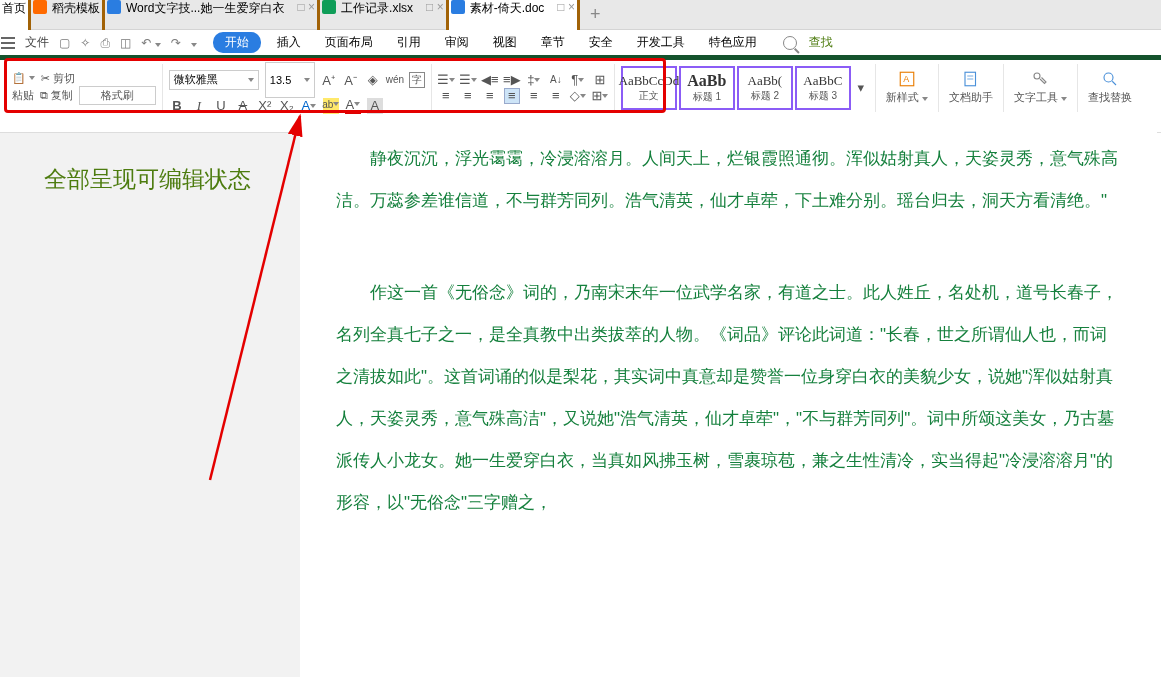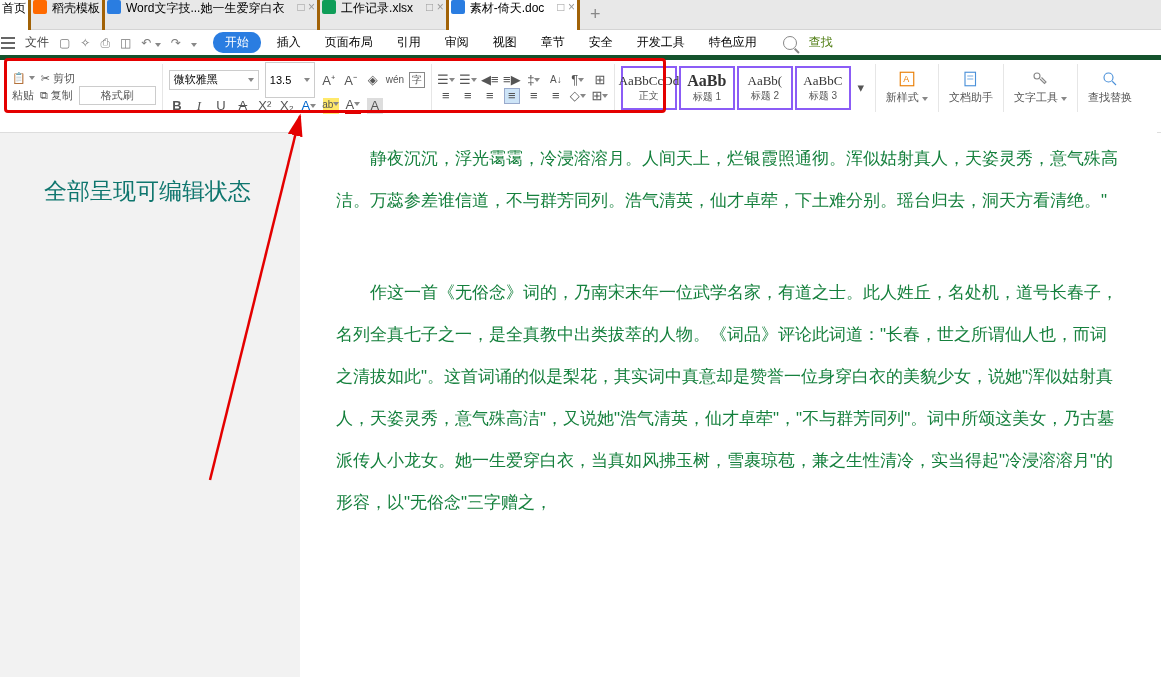--- a/index.html
+++ b/index.html
@@ -27,21 +27,21 @@
 .tbico{width:16px;height:16px;display:inline-flex;align-items:center;justify-content:center;color:#555;font-size:13px}
 .styles{display:flex;align-items:center;gap:2px;padding:0 6px;border-right:1px solid #e6e6e6;height:48px}
 .stylebox{border:2px solid #8b5cf6;width:56px;height:44px;display:flex;flex-direction:column;align-items:center;justify-content:center;font-size:10px;color:#555}
 .stylebox .prev{font-size:13px;color:#333;font-family:serif}
 .stylebox .prev.big{font-size:16px;font-weight:bold}
 .rtool{display:flex;flex-direction:column;align-items:center;justify-content:center;padding:0 10px;font-size:11px;color:#555;height:48px;border-right:1px solid #e6e6e6;gap:2px}
 .rtool svg{width:20px;height:18px}
 .ruler{height:18px;background:#fff;border-bottom:1px solid #ddd}
 .page{position:absolute;left:300px;top:118px;right:4px;bottom:0;background:#fff;padding:20px 36px;font-family:"SimSun","宋体",serif;font-size:17px;line-height:42px;color:#15803d;overflow:hidden}
 .page p{text-indent:2em;margin-bottom:4px}
-.annotation{position:absolute;left:44px;top:176px;color:#0f766e;font-size:23px;font-weight:400;z-index:6}
+.annotation{position:absolute;left:44px;top:164px;color:#4d7c0f;font-size:23px;font-weight:400;z-index:6}
 .arrow{position:absolute;left:150px;top:110px;z-index:4;pointer-events:none}
 .tri{display:inline-block;width:0;height:0;border-left:3px solid transparent;border-right:3px solid transparent;border-top:4px solid #888}
 .plus{font-size:18px;color:#888;padding:0 10px}
 .magnifier{width:14px;height:14px;border:1.5px solid #888;border-radius:50%;position:relative;display:inline-block}
 .magnifier::after{content:"";position:absolute;width:6px;height:1.5px;background:#888;bottom:-3px;right:-4px;transform:rotate(45deg)}
 .leftgray{position:absolute;left:0;top:133px;width:300px;bottom:0;background:#f2f2f2}
 .justify-active{background:#cde4f7;border:1px solid #9ac;padding:1px}
 </style>
 </head>
 <body>

